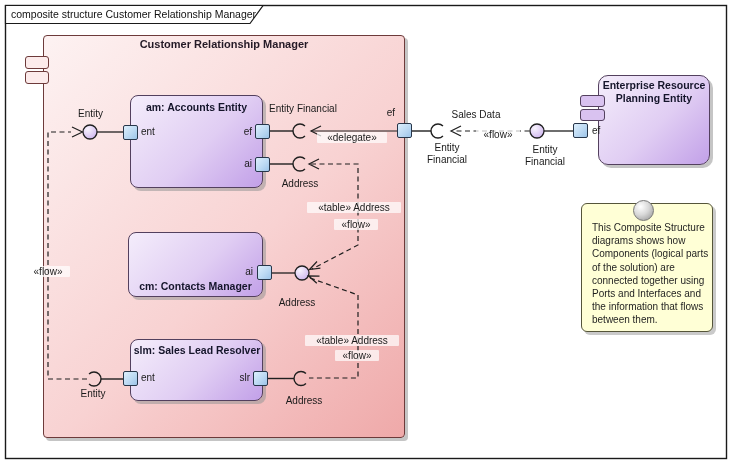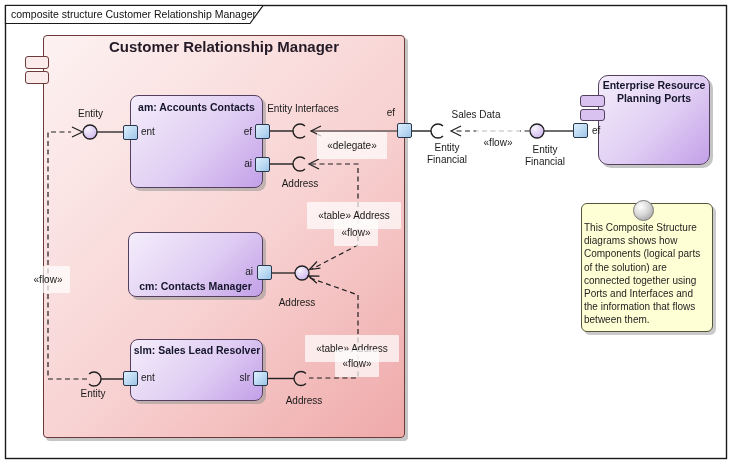--- a/index.html
+++ b/index.html
@@ -7,67 +7,67 @@
          font-family:"Liberation Sans",sans-serif;overflow:hidden;}
   .abs{position:absolute;}
   .box{position:absolute;box-sizing:border-box;border:1px solid #53405e;
        border-radius:8px;z-index:2;
        background:linear-gradient(135deg,#f4edfb 0%,#e0cdf3 55%,#c2a0e8 100%);
        box-shadow:3px 3px 0 rgba(150,150,150,0.55);}
   .crm{background:linear-gradient(135deg,#fdf2f2 0%,#f8d2d2 55%,#efa9a9 100%);
        border:1px solid #6d3a3a;border-radius:4px;z-index:1;}
   .note{background:#ffffd6;border:1px solid #55553a;border-radius:6px;z-index:3;
         box-shadow:3px 3px 0 rgba(150,150,150,0.5);}
-  .note-text{position:absolute;left:2px;top:17px;width:117px;font-size:10px;
+  .note-text{position:absolute;left:10px;top:17px;width:117px;font-size:10px;
         line-height:13.2px;color:#1f1f1f;}
   .sphere{position:absolute;width:21px;height:21px;border-radius:50%;z-index:8;
         background:radial-gradient(circle at 35% 30%,#ffffff 0%,#d9d9d9 45%,#8f8f8f 100%);
         border:1px solid #777777;box-sizing:border-box;}
   .icon-bar{position:absolute;box-sizing:border-box;border:1px solid #5a3a4a;
         border-radius:3px;z-index:4;}
   .icon-pink{background:#fcebeb;border-color:#6d3a3a;}
   .icon-purple{background:#d9c2f0;border-color:#53405e;}
   .port{position:absolute;width:15px;height:15px;box-sizing:border-box;z-index:6;
         border:1px solid #27364a;border-radius:2px;
         background:linear-gradient(135deg,#ddeffc 0%,#b9d7f2 60%,#9cc4e8 100%);}
-  .title{position:absolute;font-weight:bold;font-size:15px;color:#241a26;
+  .title{position:absolute;font-weight:bold;font-size:11px;color:#241a26;
         text-align:center;z-index:7;}
   .ctitle{font-size:10.5px;color:#15152b;}
   .lbl{position:absolute;font-size:10px;color:#1a1a1a;white-space:nowrap;z-index:7;}
   .c{text-align:center;}
   .r{text-align:right;}
-  .stereo{background:rgba(255,255,255,0.70);padding:8px 2px;border-radius:1px;}
+  .stereo{background:rgba(255,255,255,0.70);padding:0 2px;border-radius:1px;}
   .two-line{line-height:12px;white-space:normal;text-align:center;}
   svg.overlay{position:absolute;left:0;top:0;z-index:5;}
   .tab-title{position:absolute;left:11px;top:8px;font-weight:normal;font-size:10.5px;
         color:#111111;z-index:7;white-space:nowrap;}
 </style>
 </head>
 <body>
 
 <div id="stage">
 
   <div class="box crm" style="left:43px;top:35px;width:362px;height:403px;"></div>
   <span class="title" style="left:43px;top:38px;width:362px;">Customer Relationship Manager</span>
   <div>
     <div class="icon-bar icon-pink" style="left:25px;top:56px;width:24px;height:13px;"></div>
     <div class="icon-bar icon-pink" style="left:25px;top:71px;width:24px;height:13px;"></div>
   </div>
 
   <div class="box" style="left:130px;top:95px;width:133px;height:93px;"></div>
-  <span class="title ctitle" style="left:130px;top:101px;width:133px;">am: Accounts Contacts</span>
+  <span class="title ctitle" style="left:130px;top:101px;width:133px;">am: Accounts Entity</span>
 
   <div class="box" style="left:128px;top:232px;width:135px;height:65px;"></div>
   <span class="title ctitle" style="left:128px;top:240px;width:135px;margin-top:40px;">cm: Contacts Manager</span>
 
   <div class="box" style="left:130px;top:339px;width:133px;height:62px;"></div>
   <span class="title ctitle" style="left:130px;top:344px;width:134px;">slm: Sales Lead Resolver</span>
 
   <div class="box" style="left:598px;top:75px;width:112px;height:90px;border-radius:10px;"></div>
-  <span class="title ctitle" style="left:600px;top:79px;width:108px;white-space:normal;line-height:13px;">Enterprise Resource Planning Ports</span>
+  <span class="title ctitle" style="left:600px;top:79px;width:108px;white-space:normal;line-height:13px;">Enterprise Resource Planning Entity</span>
   <div>
     <div class="icon-bar icon-purple" style="left:580px;top:95px;width:25px;height:12px;"></div>
     <div class="icon-bar icon-purple" style="left:580px;top:109px;width:25px;height:12px;"></div>
   </div>
 
   <div class="note abs" style="left:581px;top:203px;width:130px;height:127px;">
     <span class="note-text">This Composite Structure diagrams shows how Components (logical parts of the solution) are connected together using Ports and Interfaces and the information that flows between them.</span>
   </div>
   <div class="sphere" style="left:633px;top:200px;"></div>
 
@@ -162,21 +162,21 @@
   <span class="lbl" style="left:141px;top:126px;">ent</span>
   <span class="lbl r" style="left:230px;top:126px;width:22px;">ef</span>
   <span class="lbl r" style="left:230px;top:158px;width:22px;">ai</span>
   <span class="lbl r" style="left:231px;top:266px;width:22px;">ai</span>
   <span class="lbl" style="left:141px;top:372px;">ent</span>
   <span class="lbl r" style="left:226px;top:372px;width:24px;">slr</span>
   <span class="lbl r" style="left:375px;top:107px;width:20px;">ef</span>
   <span class="lbl" style="left:592px;top:125px;">ef</span>
 
   <span class="lbl c" style="left:68px;top:108px;width:45px;">Entity</span>
-  <span class="lbl c" style="left:253px;top:103px;width:100px;">Entity Interfaces</span>
+  <span class="lbl c" style="left:253px;top:103px;width:100px;">Entity Financial</span>
   <span class="lbl c" style="left:270px;top:178px;width:60px;">Address</span>
   <span class="lbl c" style="left:267px;top:297px;width:60px;">Address</span>
   <span class="lbl c" style="left:274px;top:395px;width:60px;">Address</span>
   <span class="lbl c" style="left:68px;top:388px;width:50px;">Entity</span>
   <span class="lbl two-line" style="left:412px;top:142px;width:70px;">
     <span style="display:block;">Entity</span>
     <span style="display:block;">Financial</span>
   </span>
   <span class="lbl two-line" style="left:510px;top:144px;width:70px;">
     <span style="display:block;">Entity</span>

